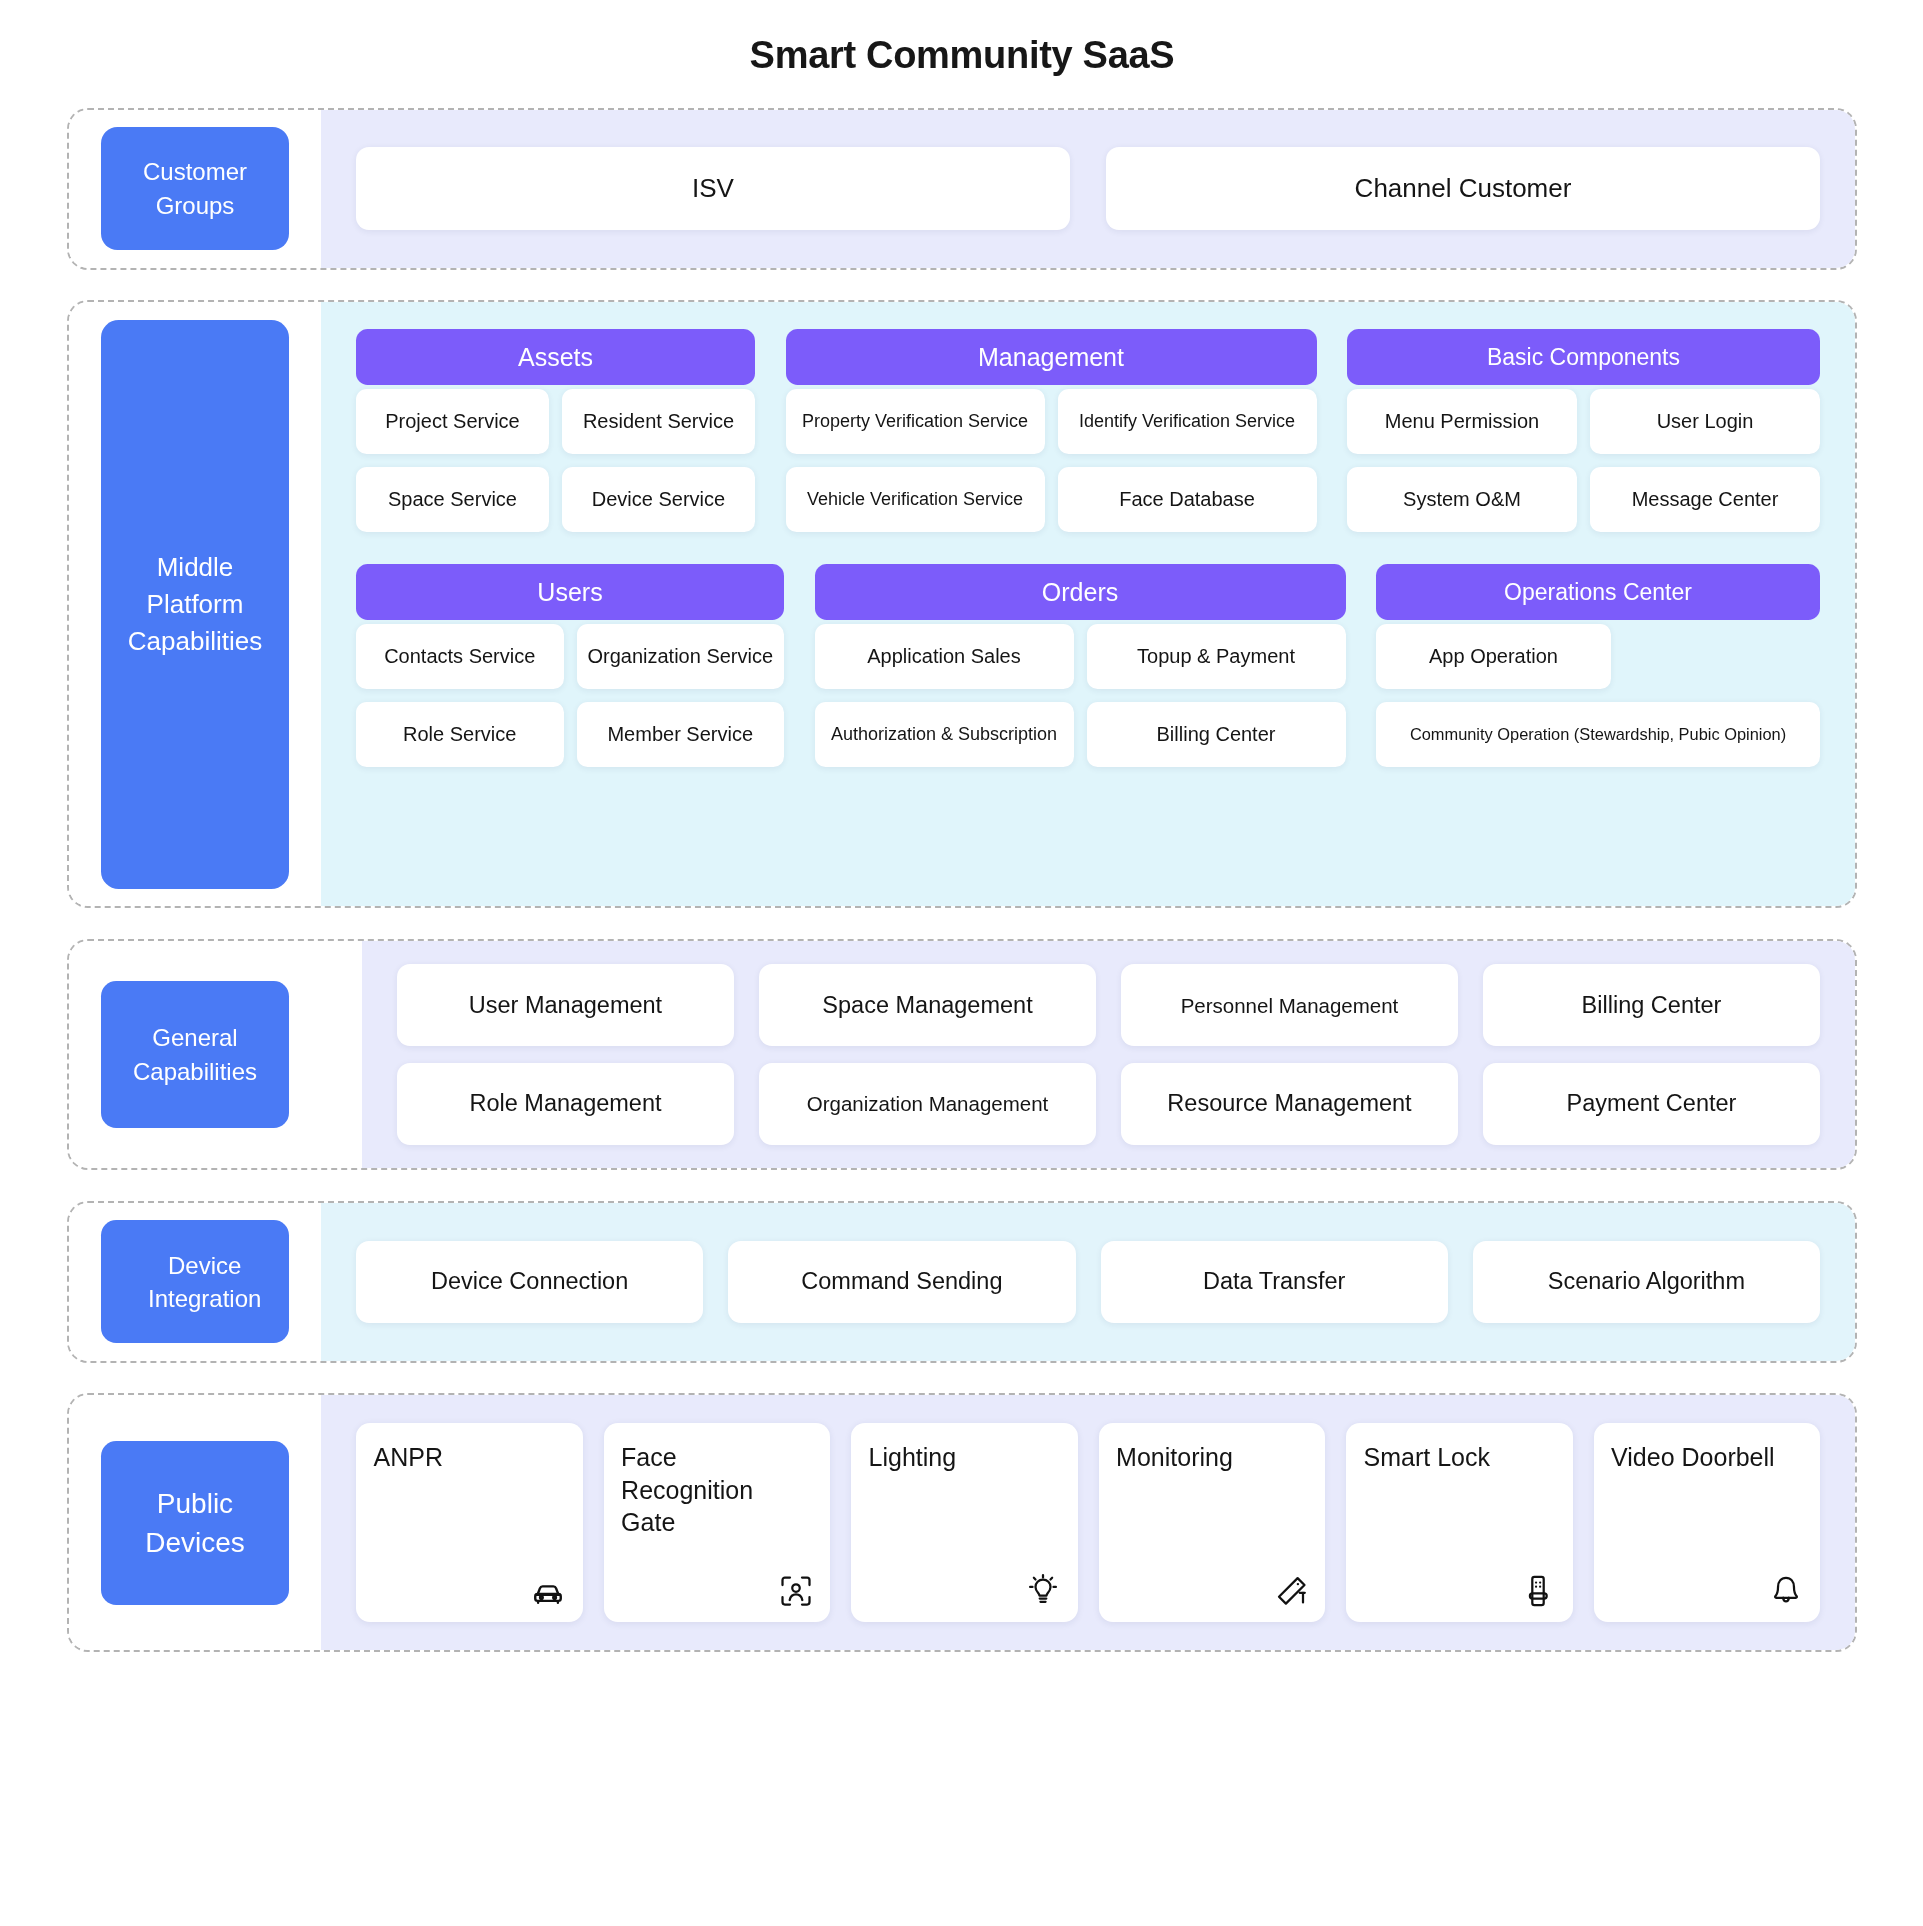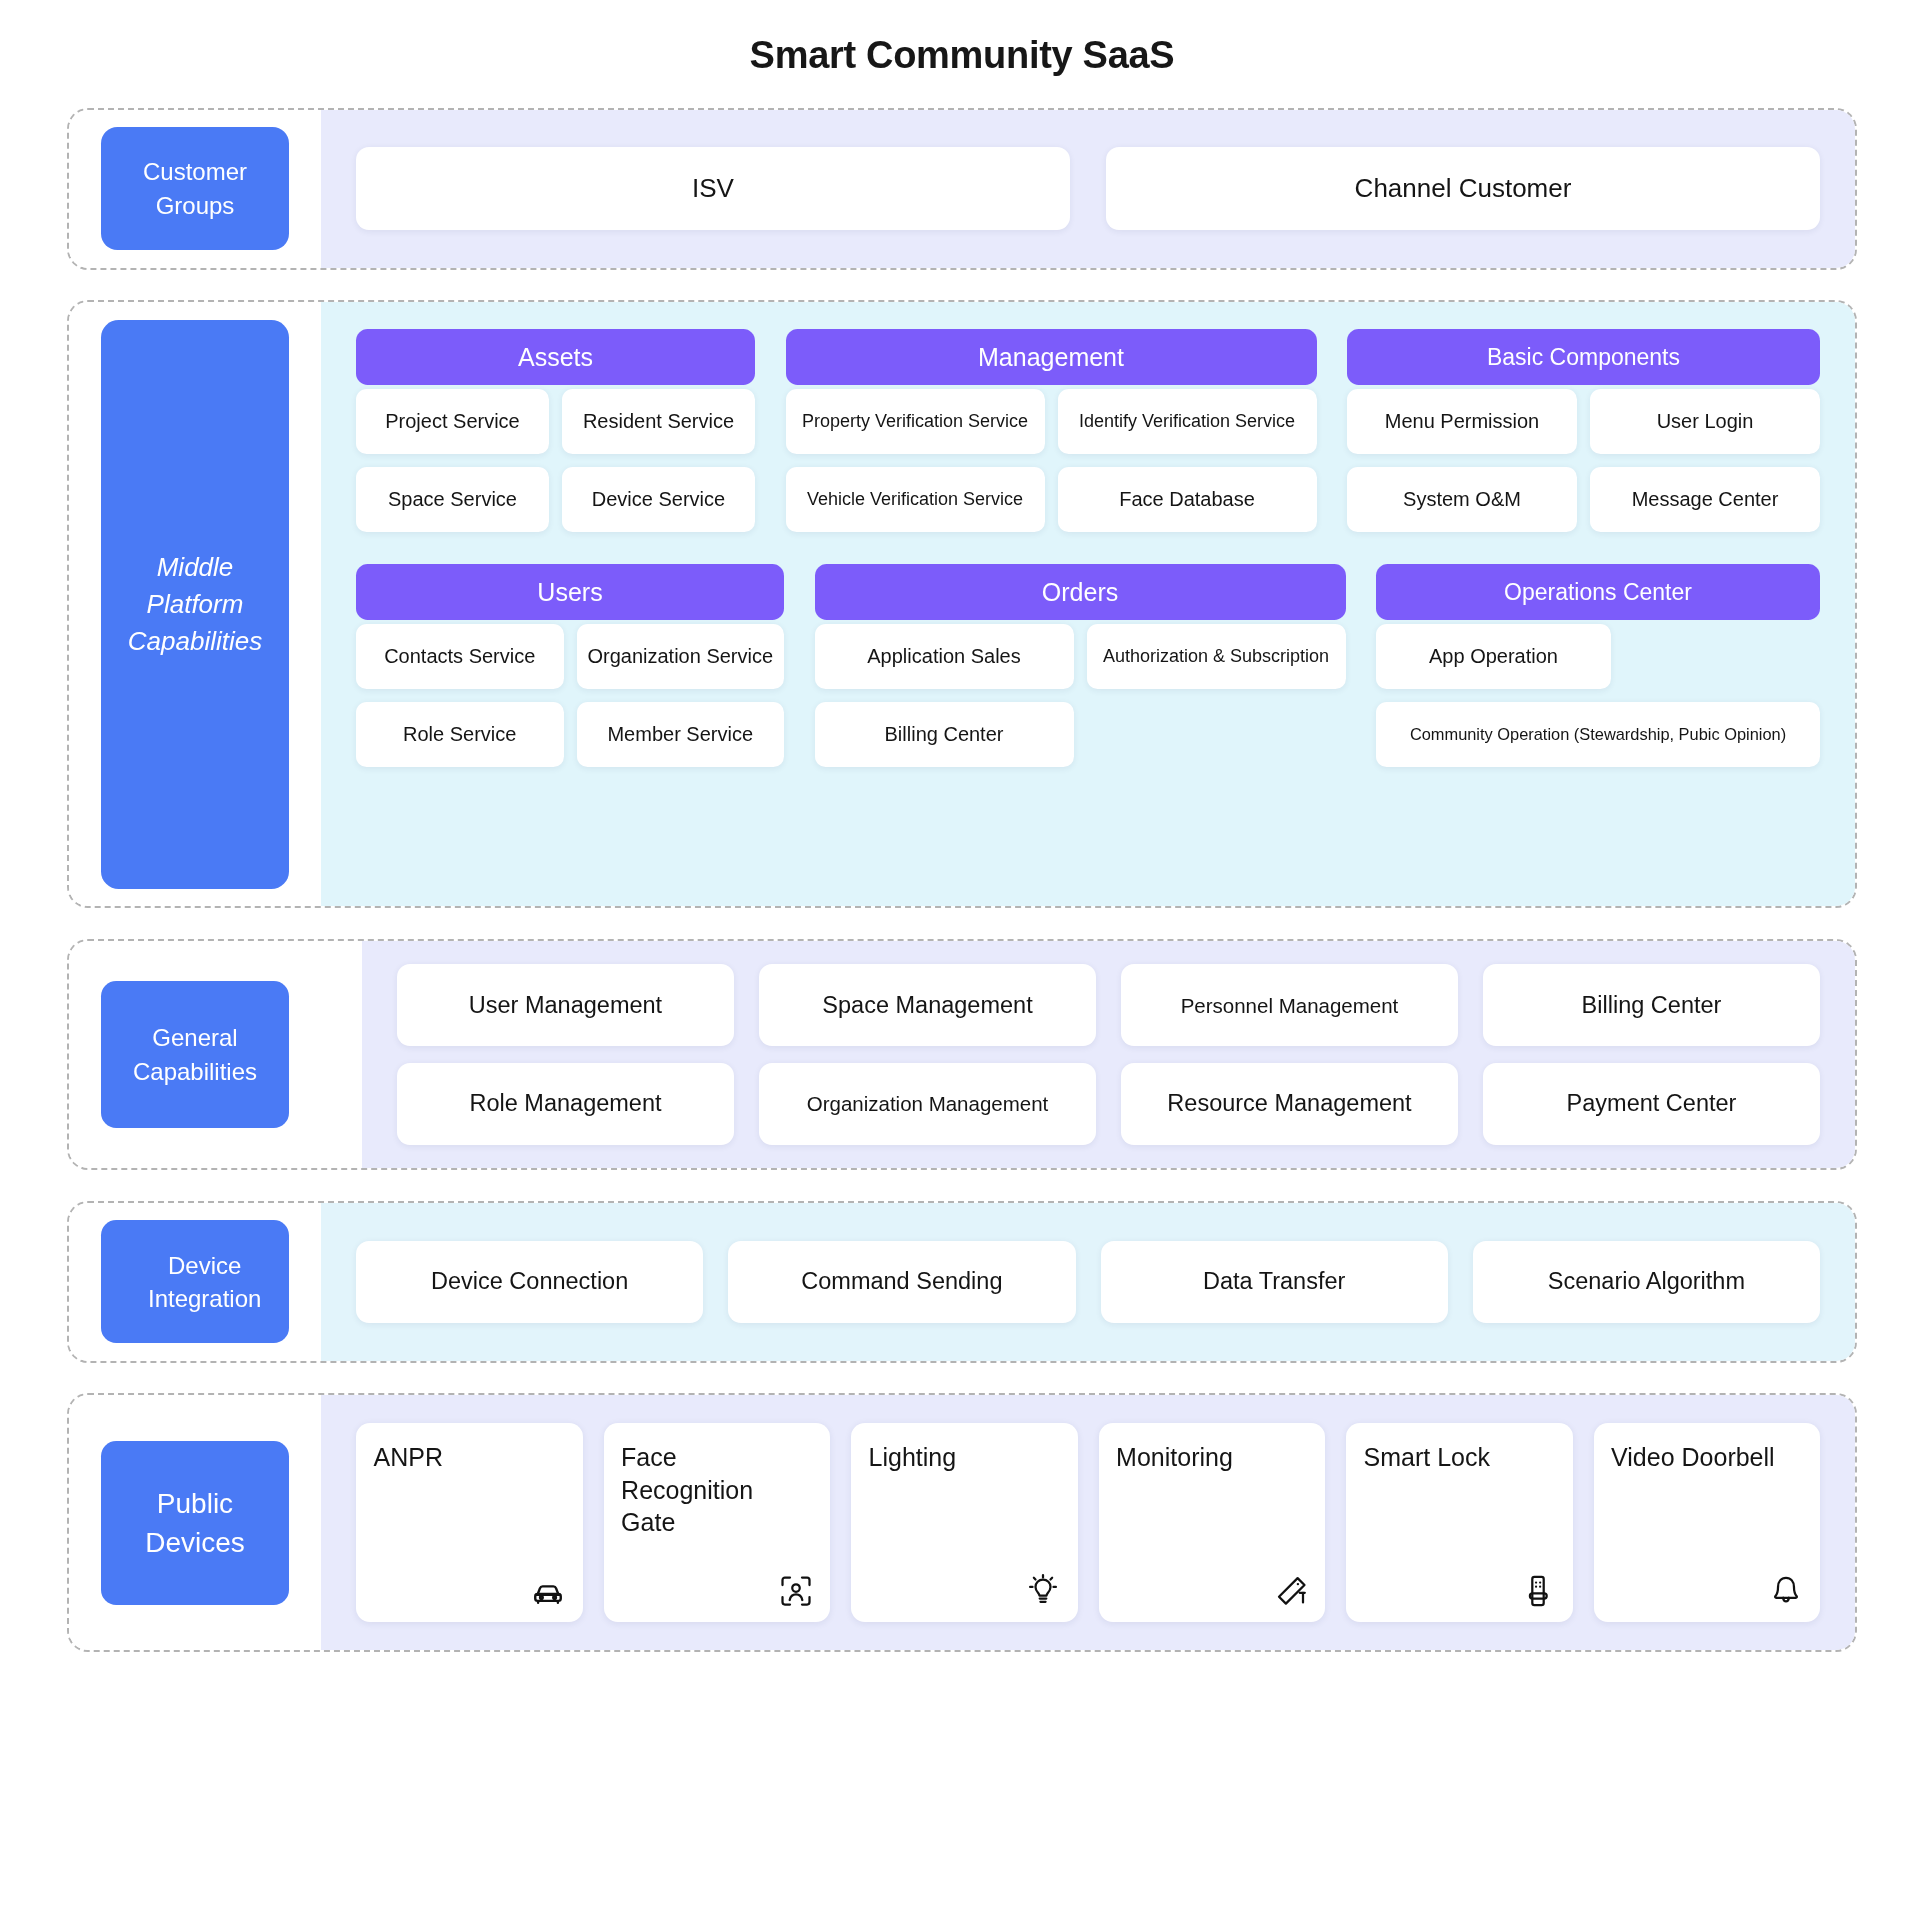--- a/index.html
+++ b/index.html
@@ -92,21 +92,21 @@
   .band-customer .band-label { height: 123px; width: 188px; border-radius: 16.4px; }
   .cg-row { display: flex; gap: 36px; width: 100%; }
   .cg-row .chip {
     flex: 1 1 0;
     height: 83px;
     font-size: 26px;
     border-radius: 13px;
   }
 
   
-  .band-middle .band-label-cell { align-items: flex-end; font-style: italic; }
+  .band-middle .band-label-cell { align-items: flex-end; }
   .band-middle .band-label {
     height: 569px;
     width: 188px;
     border-radius: 17.6px;
     font-size: 26px;
     line-height: 1.42;
   }
   .band-middle .band-body { flex-direction: column; padding: 27px 35px 32px 35px; gap: 32px; }
 
   .mp-row { display: flex; width: 100%; gap: 30.5px; }
@@ -268,20 +268,21 @@
             <div class="chip">Organization Service</div>
             <div class="chip">Role Service</div>
             <div class="chip">Member Service</div>
           </div>
         </div>
 
         <div class="mp-group g-orders">
           <div class="mp-head">Orders</div>
           <div class="mp-grid">
             <div class="chip">Application Sales</div>
+            <div class="chip">Topup &amp; Payment</div>
             <div class="chip sm">Authorization &amp; Subscription</div>
             <div class="chip">Billing Center</div>
           </div>
         </div>
 
         <div class="mp-group g-ops">
           <div class="mp-head small">Operations Center</div>
           <div class="mp-col1">
             <div class="mp-ops-top">
               <div class="chip">App Operation</div>

